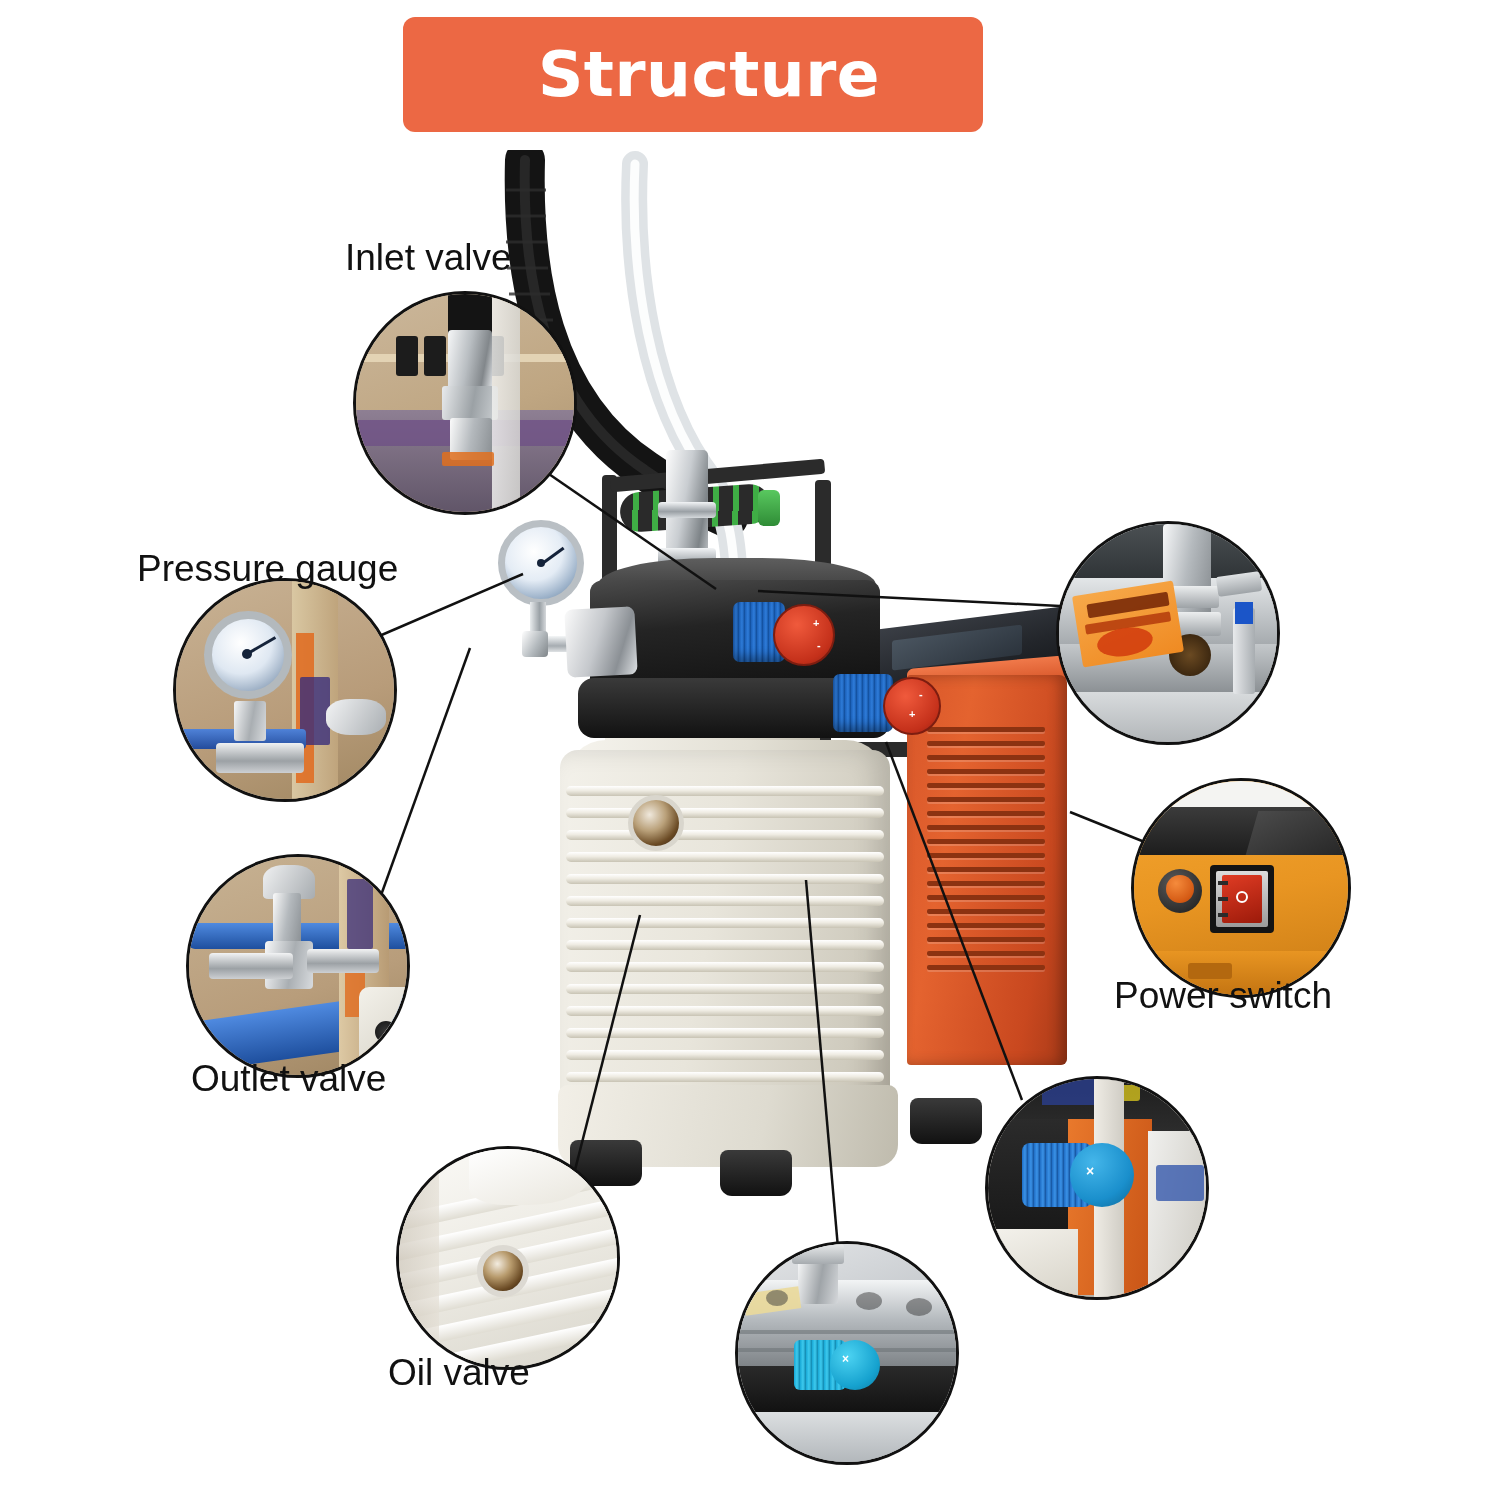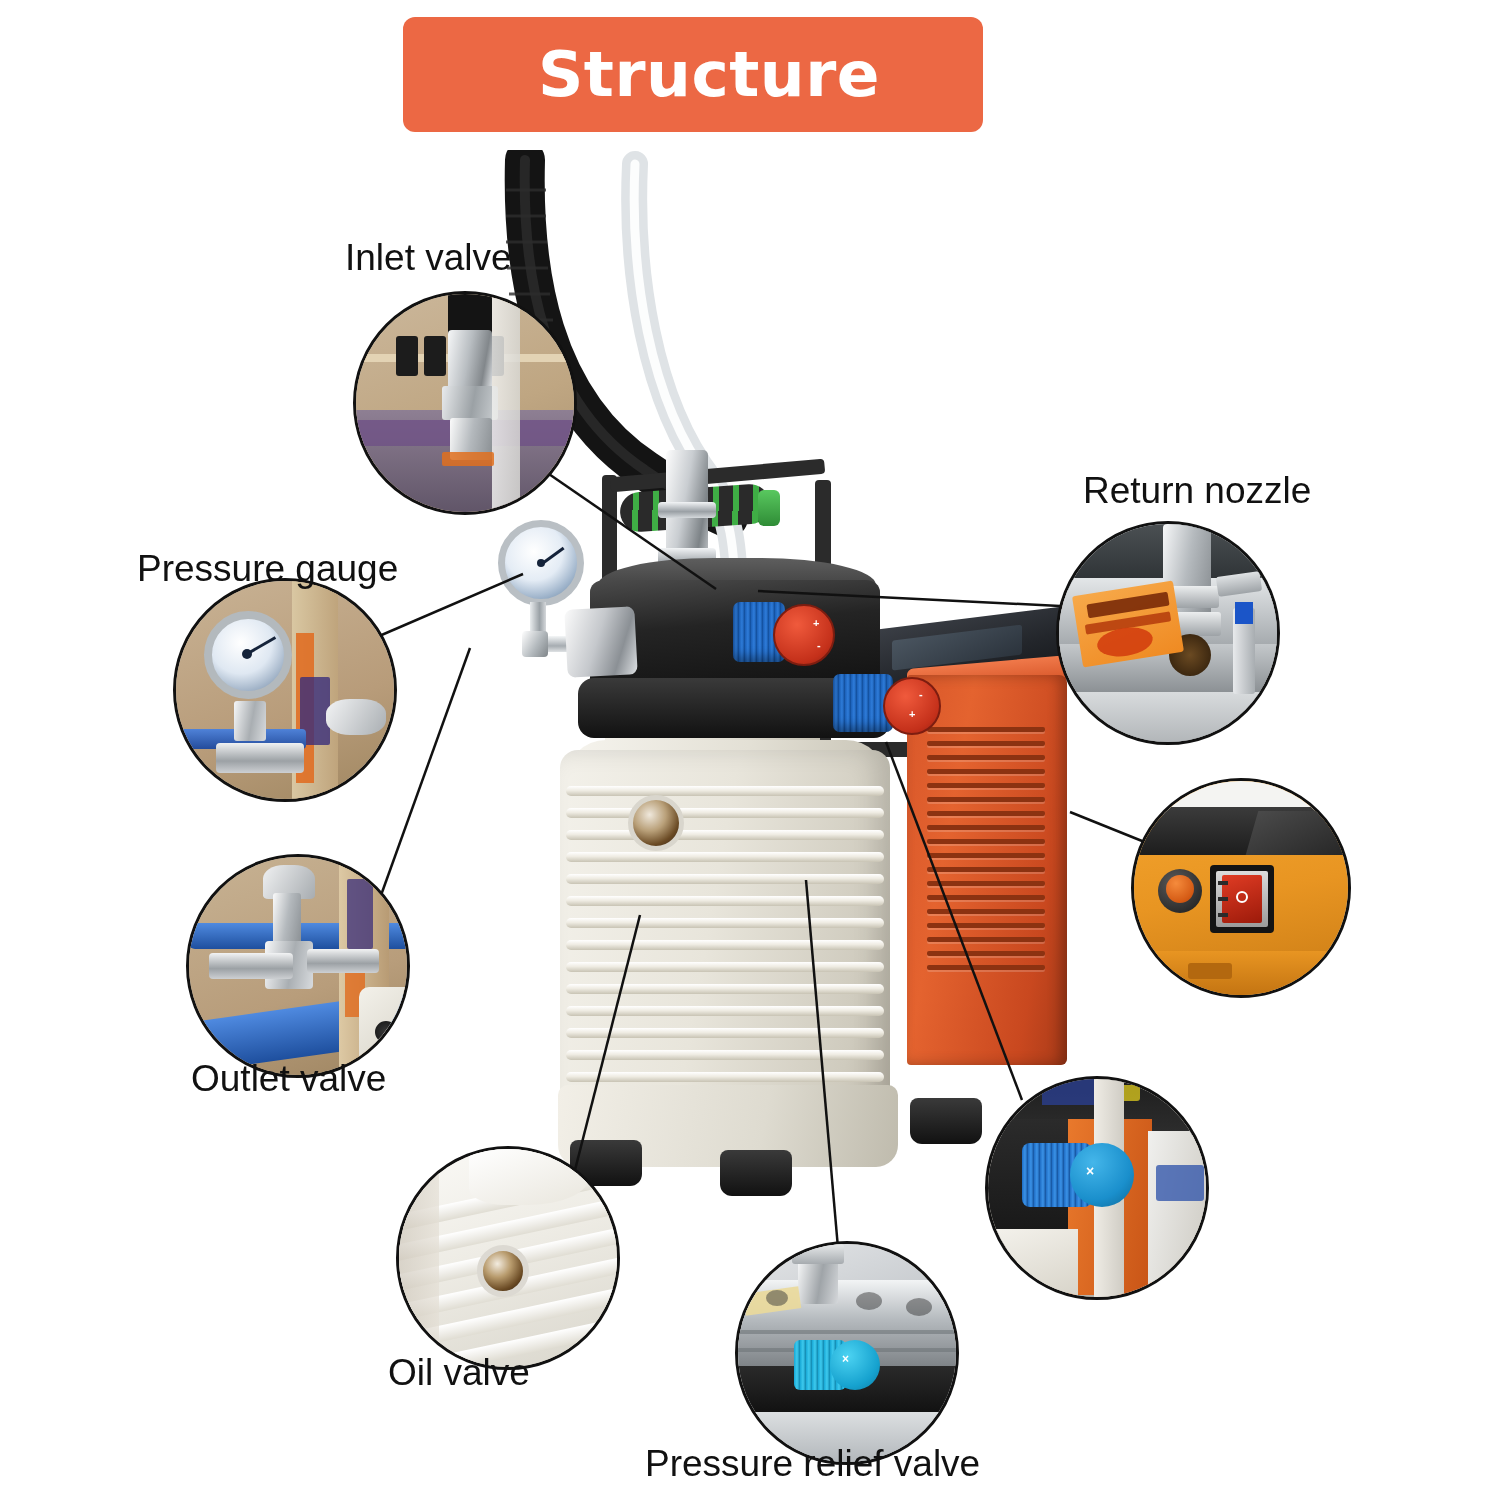--- a/index.html
+++ b/index.html
@@ -512,19 +512,18 @@
   </div>
 
   <div class="callout-label" style="left:345px;top:237px;">Inlet valve</div>
 
   <div class="callout-label" style="left:137px;top:548px;">Pressure gauge</div>
 
   <div class="callout-label" style="left:191px;top:1058px;">Outlet valve</div>
 
   <div class="callout-label" style="left:388px;top:1352px;">Oil valve</div>
 
-  <div class="callout-label" style="left:645px;top:1443px;">Pressure relief valve</div>
-
-
-
-  <div class="callout-label" style="left:1083px;top:470px;">Return nozzle</div>
+
+
+  <div class="callout-label" style="left:1114px;top:975px;">Power switch</div>
+
 
 </div>
 
 </body></html>

